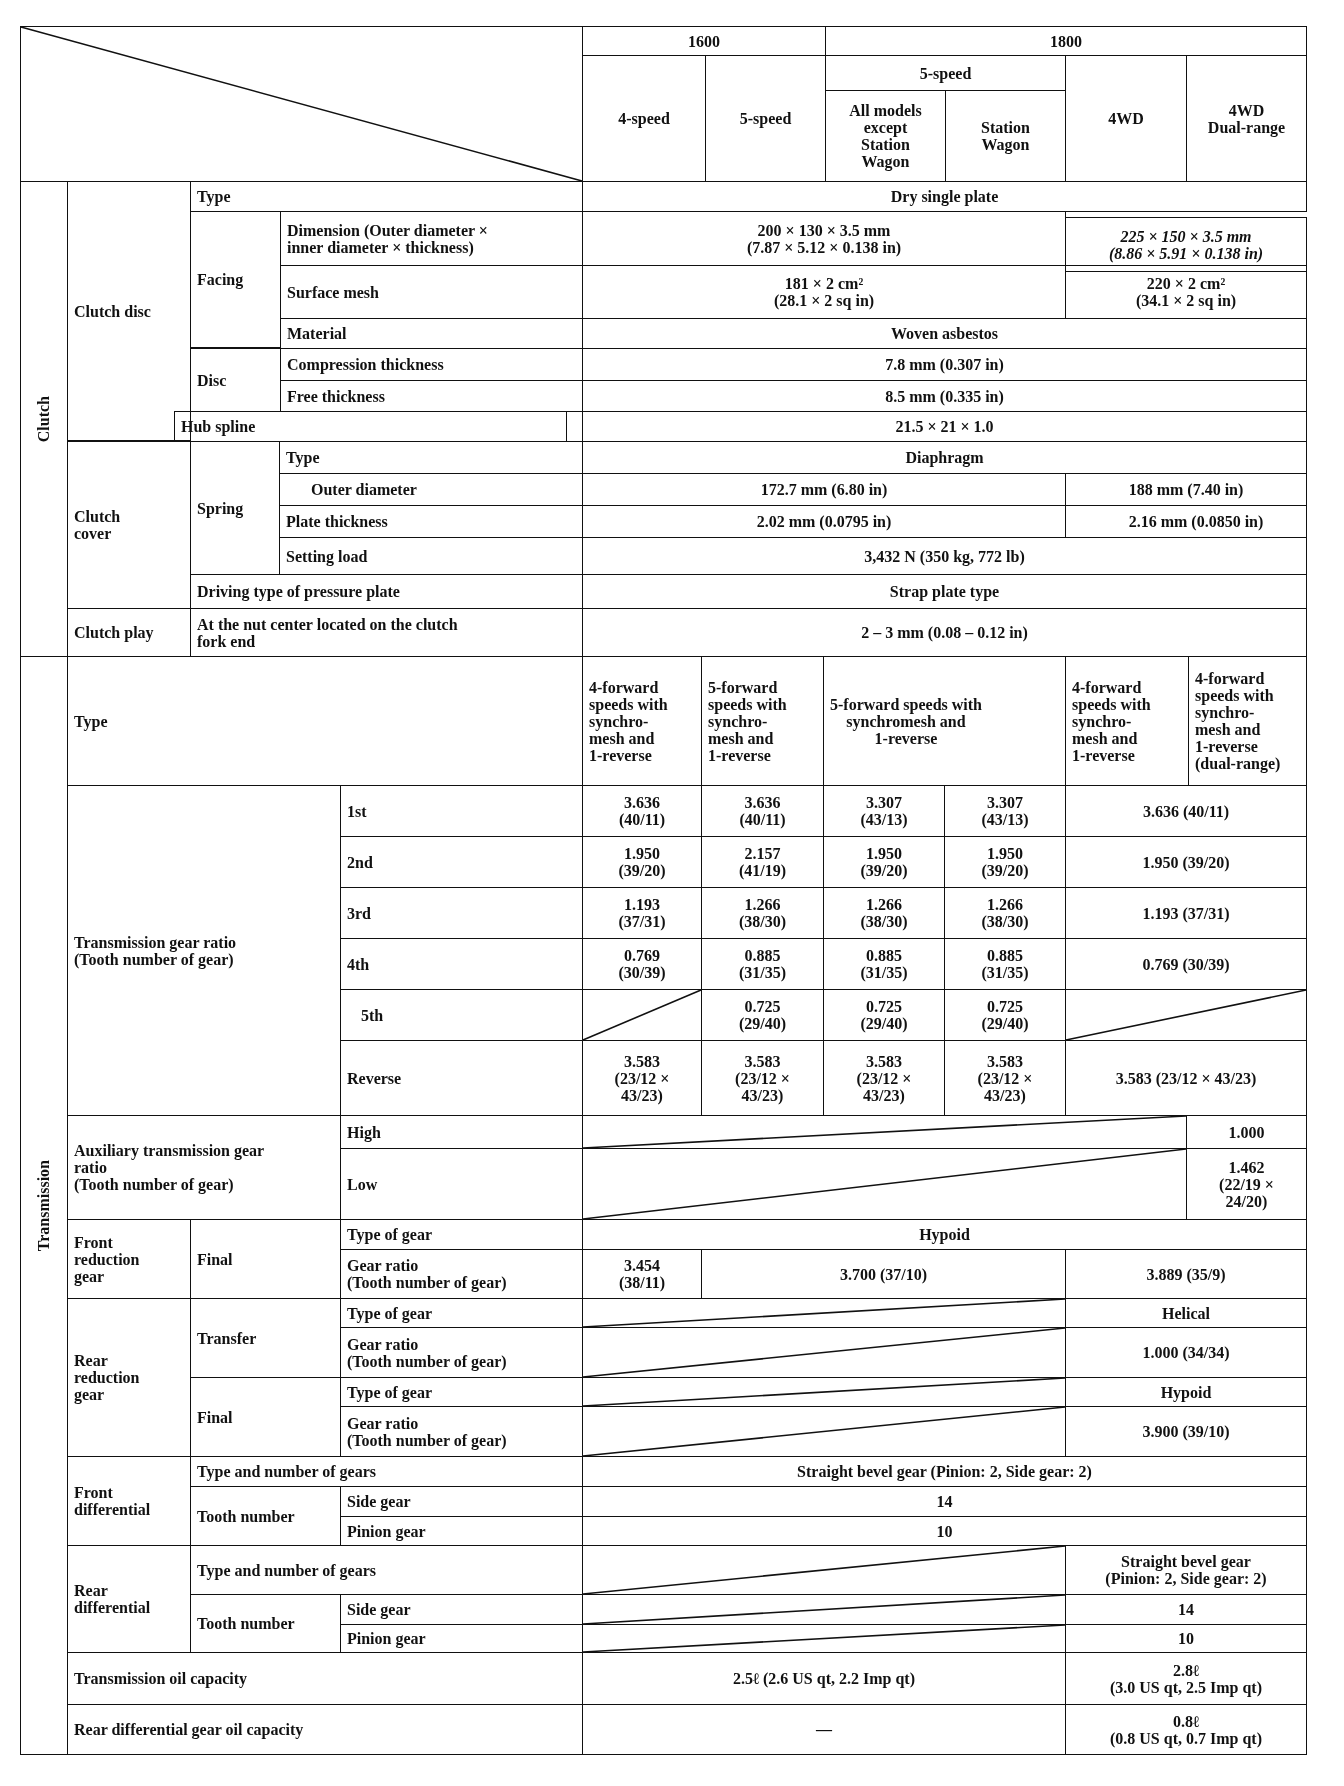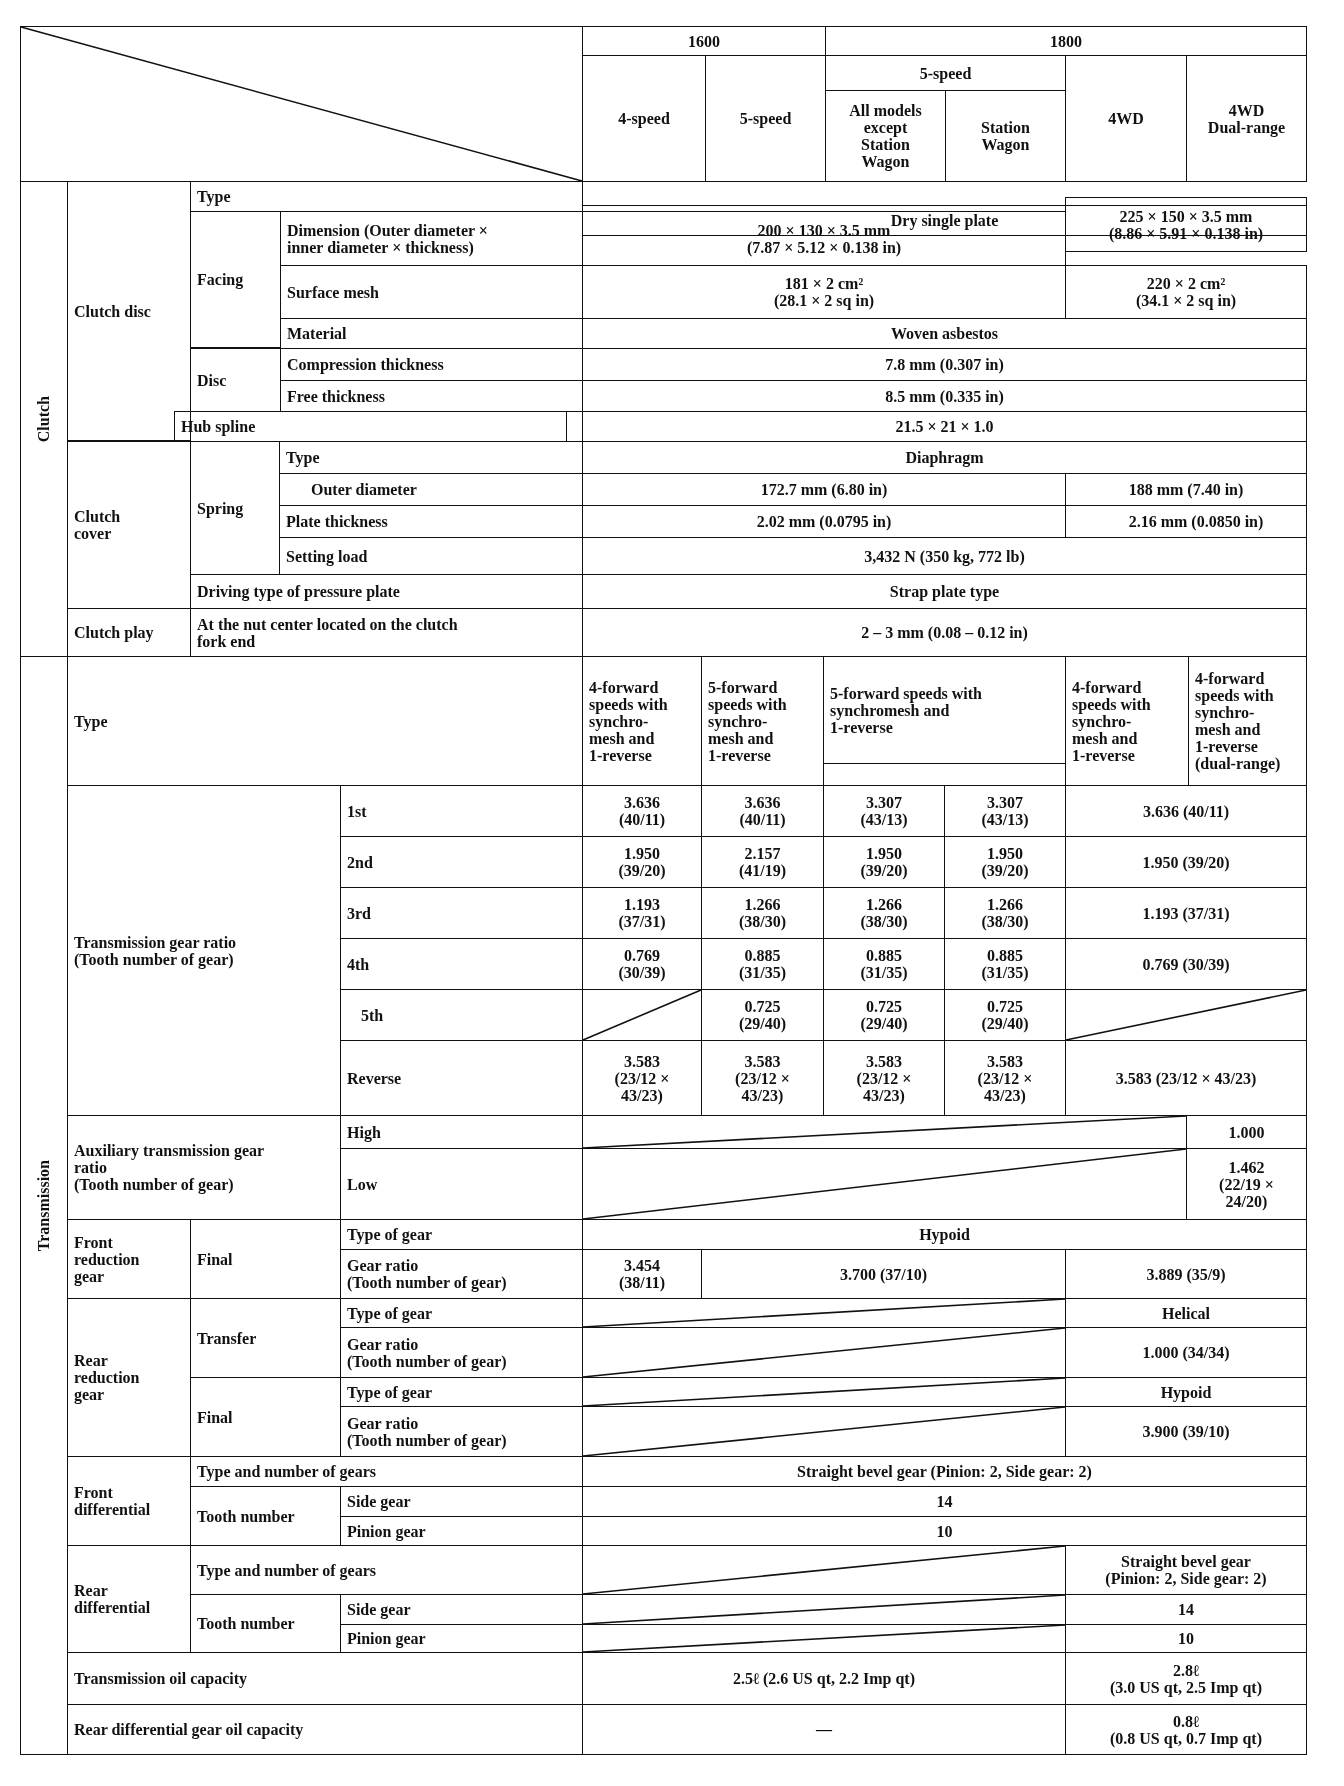--- a/index.html
+++ b/index.html
@@ -31,28 +31,28 @@
 <div class="c ctr bold ml" style="left:1065px;top:55px;width:122px;height:127px;">4WD</div>
 <div class="c ctr bold ml" style="left:1186px;top:55px;width:121px;height:127px;">4WD
 Dual-range</div>
 
 <div class="vwrap" style="left:20px;top:181px;width:48px;height:476px;">
     <span>Clutch</span>
   </div>
 
 <div class="c lft bold" style="left:67px;top:181px;width:124px;height:260px;">Clutch disc</div>
 <div class="c lft bold" style="left:190px;top:181px;width:393px;height:31px;">Type</div>
-<div class="c ctr bold" style="left:582px;top:181px;width:725px;height:31px;margin-top:24px;">Dry single plate</div>
+<div class="c ctr bold" style="left:582px;top:181px;width:725px;height:31px;">Dry single plate</div>
 
 <div class="c lft bold" style="left:190px;top:211px;width:91px;height:137px;">Facing</div>
 <div class="c lft bold ml" style="left:280px;top:211px;width:303px;height:55px;">Dimension (Outer diameter ×
 inner diameter × thickness)</div>
 <div class="c ctr bold ml" style="left:582px;top:211px;width:484px;height:55px;">200 × 130 × 3.5 mm
 (7.87 × 5.12 × 0.138 in)</div>
-<div class="c ctr bold ml" style="left:1065px;top:197px;width:242px;height:55px;">225 × 150 × 3.5 mm
+<div class="c ctr bold ml" style="left:1065px;top:217px;width:242px;height:55px;font-style:italic;">225 × 150 × 3.5 mm
 (8.86 × 5.91 × 0.138 in)</div>
 
 <div class="c lft bold" style="left:280px;top:265px;width:303px;height:54px;">Surface mesh</div>
 <div class="c ctr bold ml" style="left:582px;top:265px;width:484px;height:54px;">181 × 2 cm²
 (28.1 × 2 sq in)</div>
 <div class="c ctr bold ml" style="left:1065px;top:265px;width:242px;height:54px;">220 × 2 cm²
 (34.1 × 2 sq in)</div>
 
 <div class="c lft bold" style="left:280px;top:318px;width:303px;height:31px;">Material</div>
 <div class="c ctr bold" style="left:582px;top:318px;width:725px;height:31px;">Woven asbestos</div>
@@ -96,21 +96,21 @@
 <div class="c lft bold ml" style="left:582px;top:656px;width:120px;height:130px;">4-forward
 speeds with
 synchro-
 mesh and
 1-reverse</div>
 <div class="c lft bold ml" style="left:701px;top:656px;width:123px;height:130px;">5-forward
 speeds with
 synchro-
 mesh and
 1-reverse</div>
-<div class="c lft bold ml" style="left:823px;top:656px;width:243px;height:108px;">5-forward speeds with
+<div class="c lft bold ml" style="left:823px;top:656px;width:243px;height:130px;text-align:center;">5-forward speeds with
 synchromesh and
 1-reverse</div>
 <div class="c lft bold ml" style="left:1065px;top:656px;width:124px;height:130px;">4-forward
 speeds with
 synchro-
 mesh and
 1-reverse</div>
 <div class="c lft bold ml" style="left:1188px;top:656px;width:119px;height:130px;">4-forward
 speeds with
 synchro-

